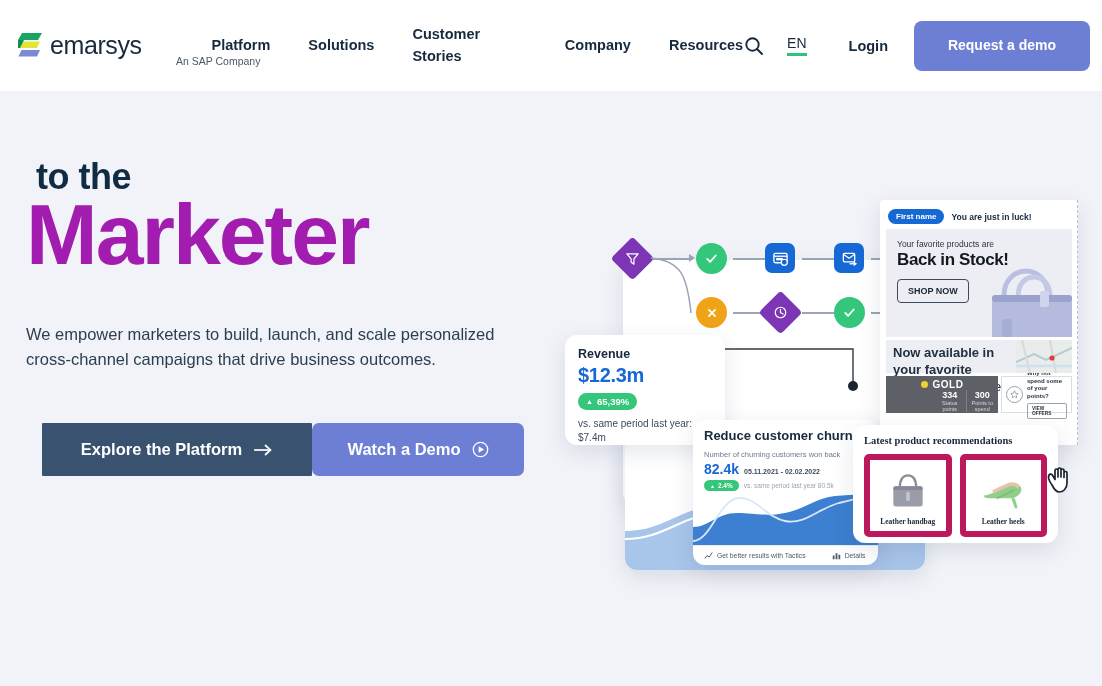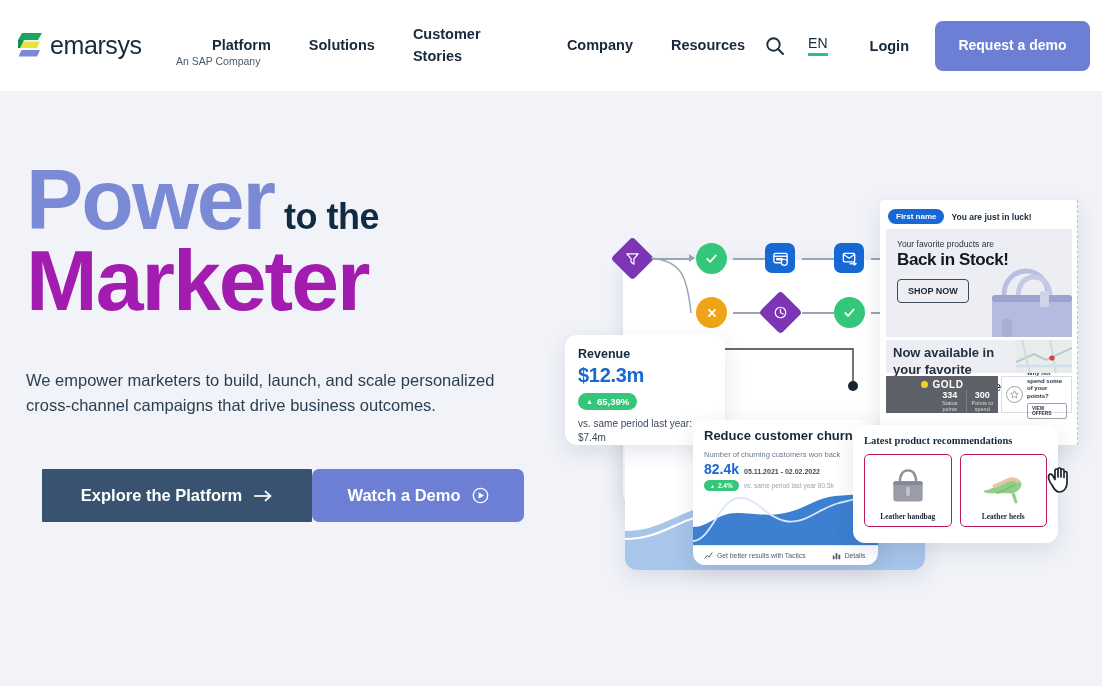--- a/index.html
+++ b/index.html
@@ -27,21 +27,21 @@
     margin-right: 38px; line-height: 1.45; cursor: pointer;
     max-width: 84px;
   }
   .nav-item.wide { max-width: 72px; }
   .nav-right { display: flex; align-items: center; margin-left: auto; margin-right: 12px; }
   .search-btn { width: 22px; height: 22px; margin-right: 22px; cursor: pointer; }
   .lang { position: relative; font-size: 14px; color: #16293d; margin-right: 42px; cursor: pointer; padding-bottom: 5px; }
   .lang-underline { position: absolute; left: 0; bottom: 0; width: 100%; height: 3px; background: #2fc27a; }
   .login { font-size: 14.5px; font-weight: 700; color: #16293d; margin-right: 26px; cursor: pointer; }
   .demo-btn {
-    width: 155px; height: 50px; border-radius: 8px; background: #6c7fd4;
+    width: 176px; height: 50px; border-radius: 8px; background: #6c7fd4;
     color: #ffffff; font-size: 14px; font-weight: 700; line-height: 1.25;
     display: flex; align-items: center; justify-content: center; text-align: center;
     cursor: pointer; border: none; font-family: inherit;
   }
 
   
   .hero-left { position: absolute; left: 26px; top: 160px; width: 520px; }
   .h1 { font-size: 0; line-height: 0.92; }
   .h1-row1 { display: flex; align-items: baseline; }
   .word-power { font-size: 86px; font-weight: 700; color: #7a8ad4; letter-spacing: -2px; }
@@ -132,21 +132,21 @@
   .loyal-r { flex: 1; margin-left: 3px; border: 1px solid #d9dde4; display: flex; align-items: center; padding: 0 4px; }
   .star { width: 17px; height: 17px; border-radius: 50%; border: 1px solid #9aa3ae; display: flex; align-items: center; justify-content: center; flex: none; }
   .loyal-r-txt { margin-left: 4px; }
   .loyal-q { font-size: 6px; font-weight: 700; color: #2a3240; line-height: 1.25; }
   .view-offers { margin-top: 3px; display: inline-block; border: 1px solid #9aa3ae; border-radius: 2px; font-size: 4.8px; font-weight: 700; color: #2a3240; padding: 2px 4px; cursor: pointer; }
 
   
   .recs { left: 288px; top: 240px; width: 205px; height: 118px; padding: 10px 11px; font-family: Liberation Serif, serif; }
   .recs-title { font-size: 10.5px; font-weight: 700; color: #16293d; }
   .recs-row { display: flex; margin-top: 8px; }
-  .rec { flex: 1; border: 1px solid #be185d; border-radius: 5px; padding: 6px 4px 5px 4px; text-align: center; }
+  .rec { flex: 1; border: 6px solid #be185d; border-radius: 5px; padding: 6px 4px 5px 4px; text-align: center; }
   .rec + .rec { margin-left: 8px; }
   .rec-img { height: 48px; display: flex; align-items: center; justify-content: center; }
   .rec-lb { font-size: 7.5px; font-weight: 700; color: #1b2a3a; margin-top: 3px; }
   .cursor-hand { position: absolute; left: 478px; top: 278px; width: 34px; height: 34px; }
 </style>
 </head>
 <body>
 
 <div class="page">
 
@@ -187,21 +187,20 @@
       </div>
       <div class="login">Login</div>
       <button class="demo-btn">Request a demo</button>
     </div>
   </div>
   <div style="position:absolute;left:176px;top:55px;font-size:10.5px;color:#4a5a6a;">An SAP Company</div>
 
   <div class="hero-left">
     <div class="h1">
       <div class="h1-row1">
-        <span class="word-power">Power</span>
         <span class="word-tothe">to the</span>
       </div>
       <span class="word-marketer">Marketer</span>
     </div>
     <p class="lede">We empower marketers to build, launch, and scale personalized cross-channel campaigns that drive business outcomes.</p>
     <div class="cta-row">
       <button class="btn btn-explore">
         <span>Explore the Platform</span>
         <span class="btn-ico">
           <svg width="20" height="14" viewBox="0 0 20 14">

